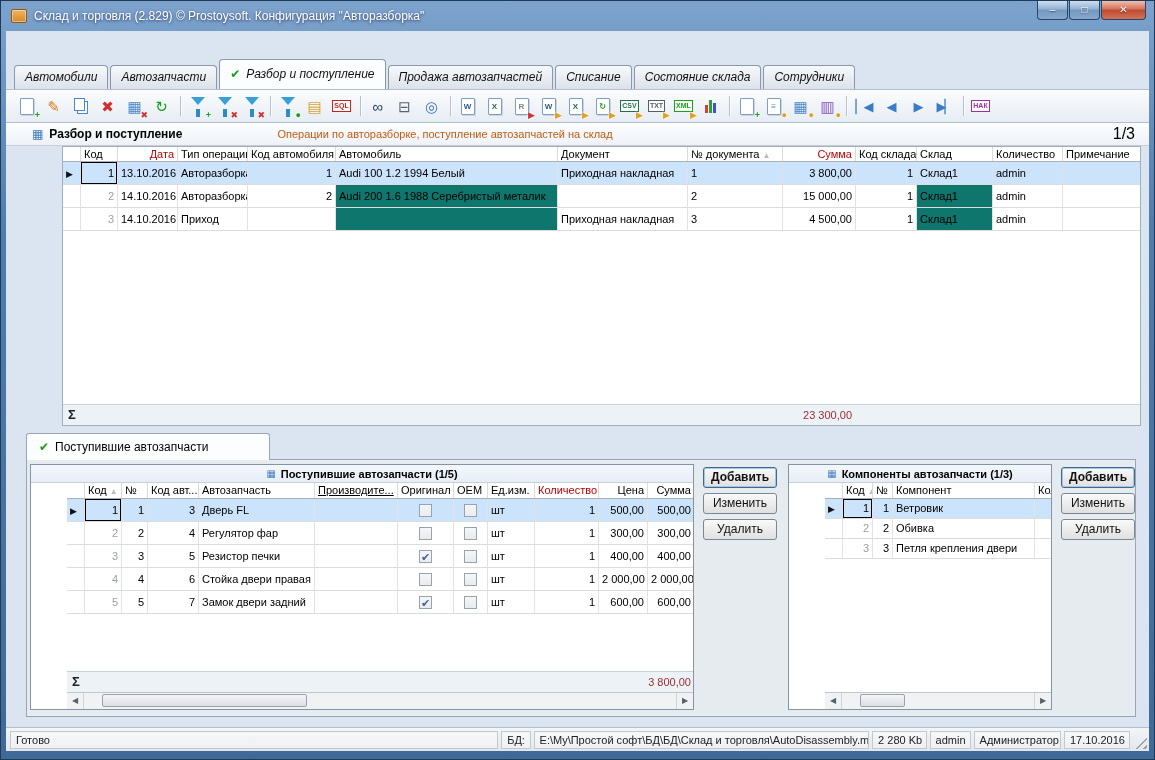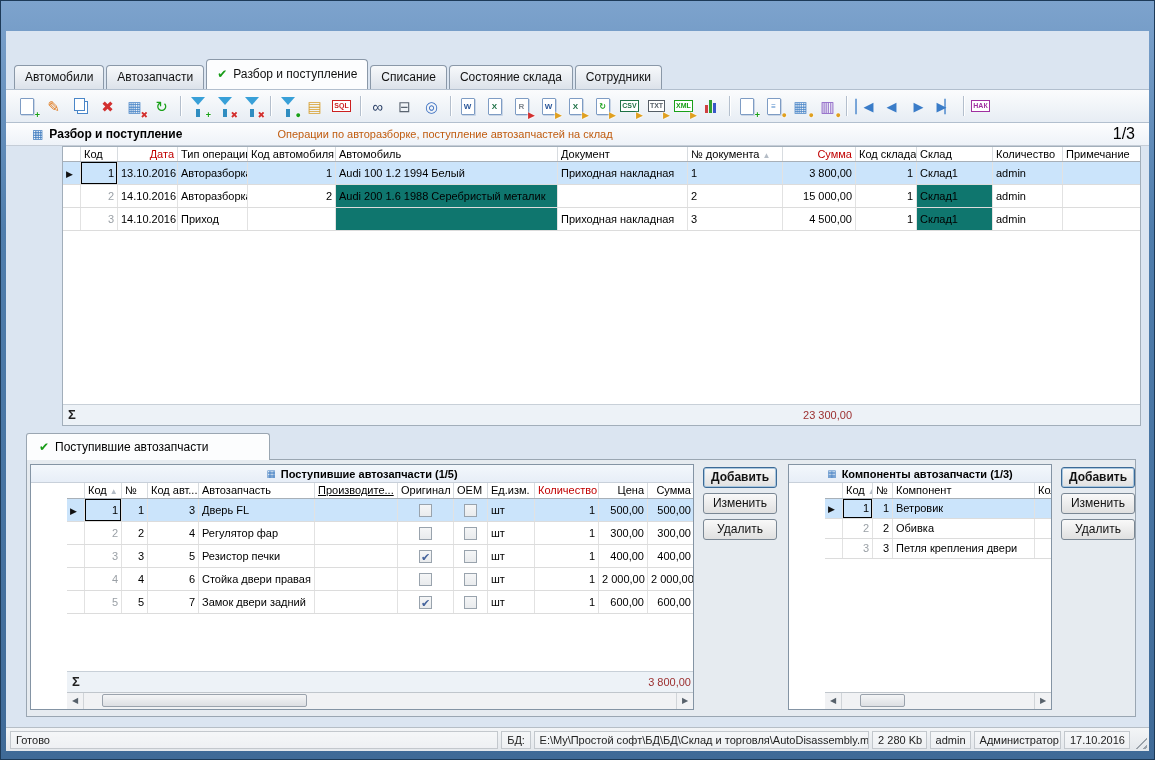--- a/index.html
+++ b/index.html
@@ -10,21 +10,21 @@
   .appicon{width:16px;height:14px;background:linear-gradient(#f0b45a,#d88a28);border:1px solid #8a5a1a;border-radius:2px;box-shadow:inset 0 0 0 1px rgba(255,255,255,.4);margin-right:7px;}
   .title{color:#fff;font-size:12px;text-shadow:0 1px 3px rgba(0,0,50,.7);white-space:nowrap;}
   .winbtns{position:absolute;top:0;right:8px;display:flex;}
   .wbtn{width:31px;height:19px;margin-left:1px;border:1px solid #28456a;border-top:none;border-radius:0 0 4px 4px;background:linear-gradient(#cfdeee,#92b2d4 45%,#7397bf 50%,#88a9cd);color:#fff;font-size:10px;line-height:17px;text-align:center;text-shadow:0 1px 1px rgba(0,0,0,.5);}
   .wbtn.close{width:45px;background:linear-gradient(#efc0b0,#d5705a 45%,#c24a30 50%,#cf7458);}
   
   .client{position:absolute;left:5px;top:30px;right:5px;bottom:8px;background:#dbe5f1;overflow:hidden;}
   .menubar{position:absolute;left:0;top:0;width:100%;height:22px;background:linear-gradient(#fdfefe,#e6ecf4);border-bottom:1px solid #c4cedb;display:flex;align-items:center;padding-left:6px;}
   .menu-item{font-size:12px;color:#111;padding:2px 10px;}
   .tabstrip{position:absolute;left:0;top:22px;width:100%;height:36px;display:flex;align-items:flex-end;padding-left:8px;}
-  .tab{height:24px;line-height:22px;padding:0 10px;margin-right:2px;font-size:12px;color:#111;background:linear-gradient(#f7f9fb,#dce2ea);border:1px solid #8a98a8;border-bottom:none;border-radius:4px 4px 0 0;white-space:nowrap;}
+  .tab{height:24px;line-height:22px;padding:0 10px;margin-right:2px;font-size:12px;color:#111;background:linear-gradient(#f7f9fb,#dce2ea);border:1px solid #8a98a8;border-bottom:none;border-radius:4px 4px 0 0;white-space:nowrap;font-style:italic;}
   .tab.active{height:30px;line-height:28px;background:#fcfdfe;position:relative;z-index:2;}
   .tabck{color:#189c18;font-weight:bold;margin-right:6px;}
   
   .toolbar{position:absolute;left:0;top:58px;width:100%;height:34px;background:linear-gradient(#fbfcfd,#e7edf4);border-top:1px solid #b2bfce;border-bottom:1px solid #b2bfce;display:flex;align-items:center;padding-left:8px;}
   .tbi{position:relative;width:25px;height:24px;display:inline-flex;align-items:center;justify-content:center;margin-right:2px;}
   .tb-sep{width:1px;height:20px;background:#b4bfcd;box-shadow:1px 0 0 #fff;margin:0 4px;}
   .tb-g{font-size:15px;line-height:15px;}
   .tb-page{display:inline-flex;align-items:center;justify-content:center;width:14px;height:17px;background:#fff;border:1px solid #7e9cc4;border-radius:1px;font-size:8px;font-weight:bold;box-shadow:1px 1px 0 #c9d5e5;}
   .tb-pages{width:11px;height:13px;background:#fff;border:1px solid #4a86c8;box-shadow:3px 3px 0 -1px #fff,3px 3px 0 0 #4a86c8;margin:-3px 3px 0 0;}
   .tb-stamp{font-size:7px;font-weight:bold;background:#fff;border:1px solid currentColor;padding:1px 1px;line-height:8px;}
@@ -80,26 +80,36 @@
   
   .statusbar{position:absolute;left:0;bottom:0;width:100%;height:24px;background:linear-gradient(#f3f5f7,#e3e7eb);border-top:1px solid #b6bec6;display:flex;align-items:center;padding:0 16px 0 4px;}
   .sp{height:18px;border:1px solid #c3c8cd;background:rgba(255,255,255,.35);font-size:11px;line-height:16px;padding:0 5px;margin-right:3px;color:#222;white-space:nowrap;overflow:hidden;}
   .sp1{width:505px;} .sp2{width:30px;} .sp3{width:347px;} .sp4{width:56px;} .sp5{width:42px;} .sp6{width:90px;} .sp7{width:68px;}
   .grip{position:absolute;right:2px;bottom:2px;width:13px;height:13px;background:repeating-linear-gradient(135deg,#9aa2aa 0 2px,transparent 2px 5px);clip-path:polygon(100% 0,100% 100%,0 100%);}
 </style>
 </head>
 <body>
 
 <div id="window">
+  <div class="titlebar">
+    <span class="appicon"></span>
+    <span class="title">Склад и торговля (2.829) © Prostoysoft. Конфигурация "Авторазборка"</span>
+    <span class="winbtns">
+      <span class="wbtn">–</span>
+      <span class="wbtn">□</span>
+      <span class="wbtn close">✕</span>
+    </span>
+  </div>
 
   <div class="client">
     <div class="tabstrip">
         <div class="tab">Автомобили</div>
         <div class="tab">Автозапчасти</div>
         <div class="tab active"><span class="tabck">✔</span>Разбор и поступление</div>
+        <div class="tab">Продажа автозапчастей</div>
         <div class="tab">Списание</div>
         <div class="tab">Состояние склада</div>
         <div class="tab">Сотрудники</div>
       </div>
     <div class="toolbar">
         <span class="tbi">
           <span class="tb-page" style="color: rgb(68, 85, 102);"></span>
           <span class="tb-badge" style="color: rgb(24, 160, 24);">+</span>
         </span>
         <span class="tbi">

